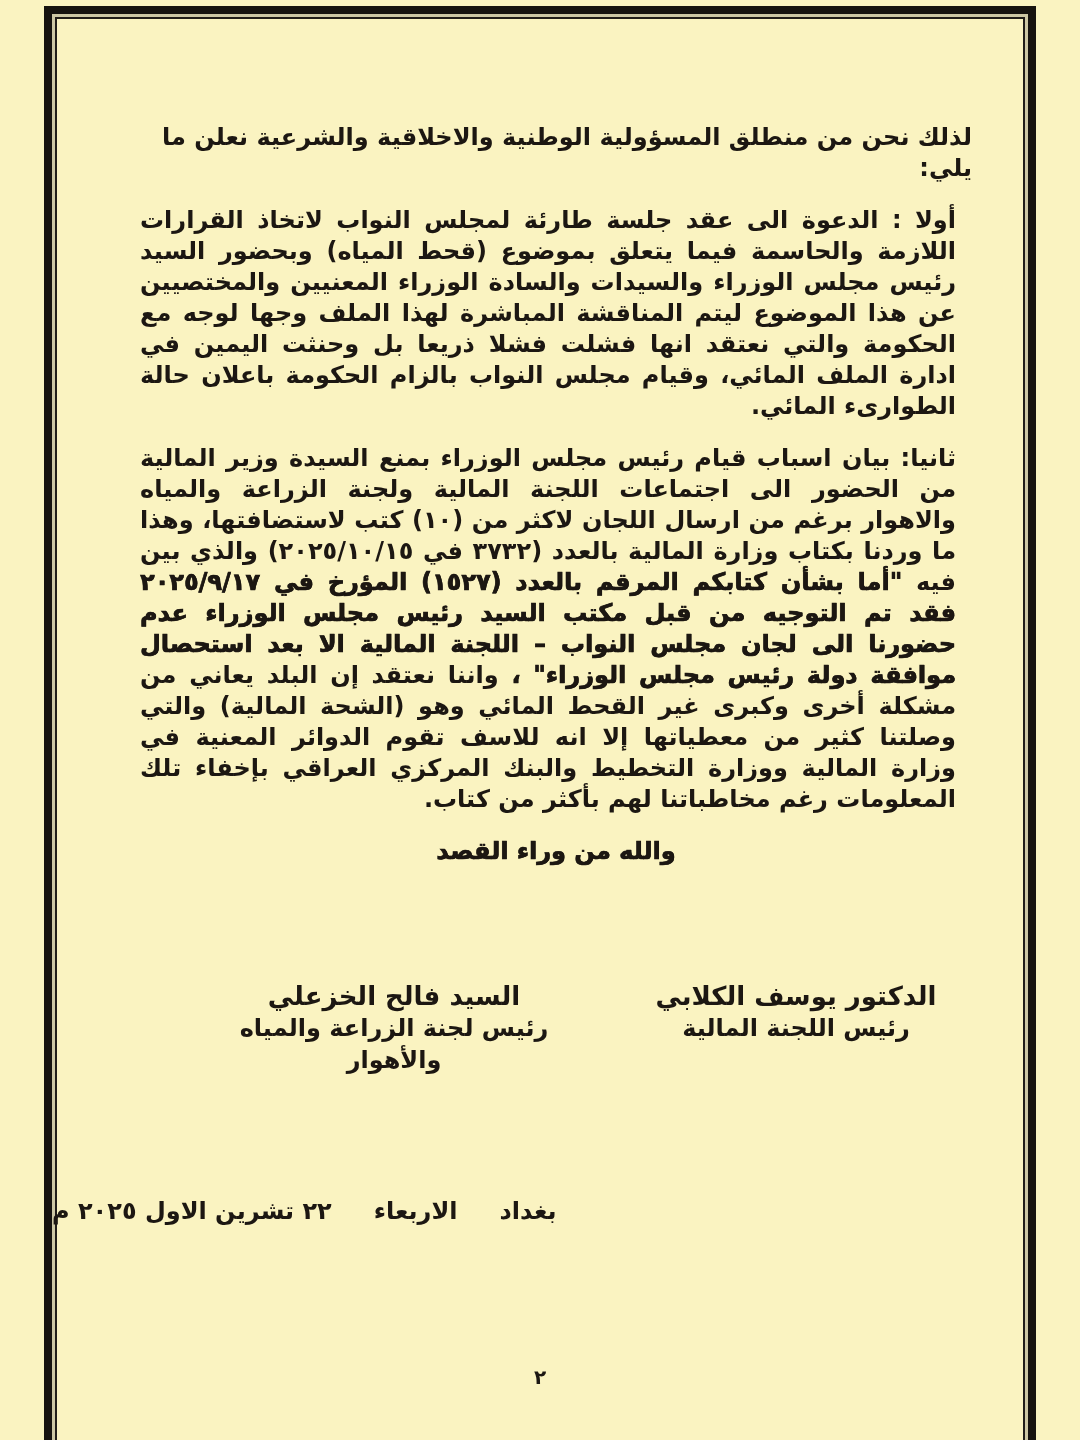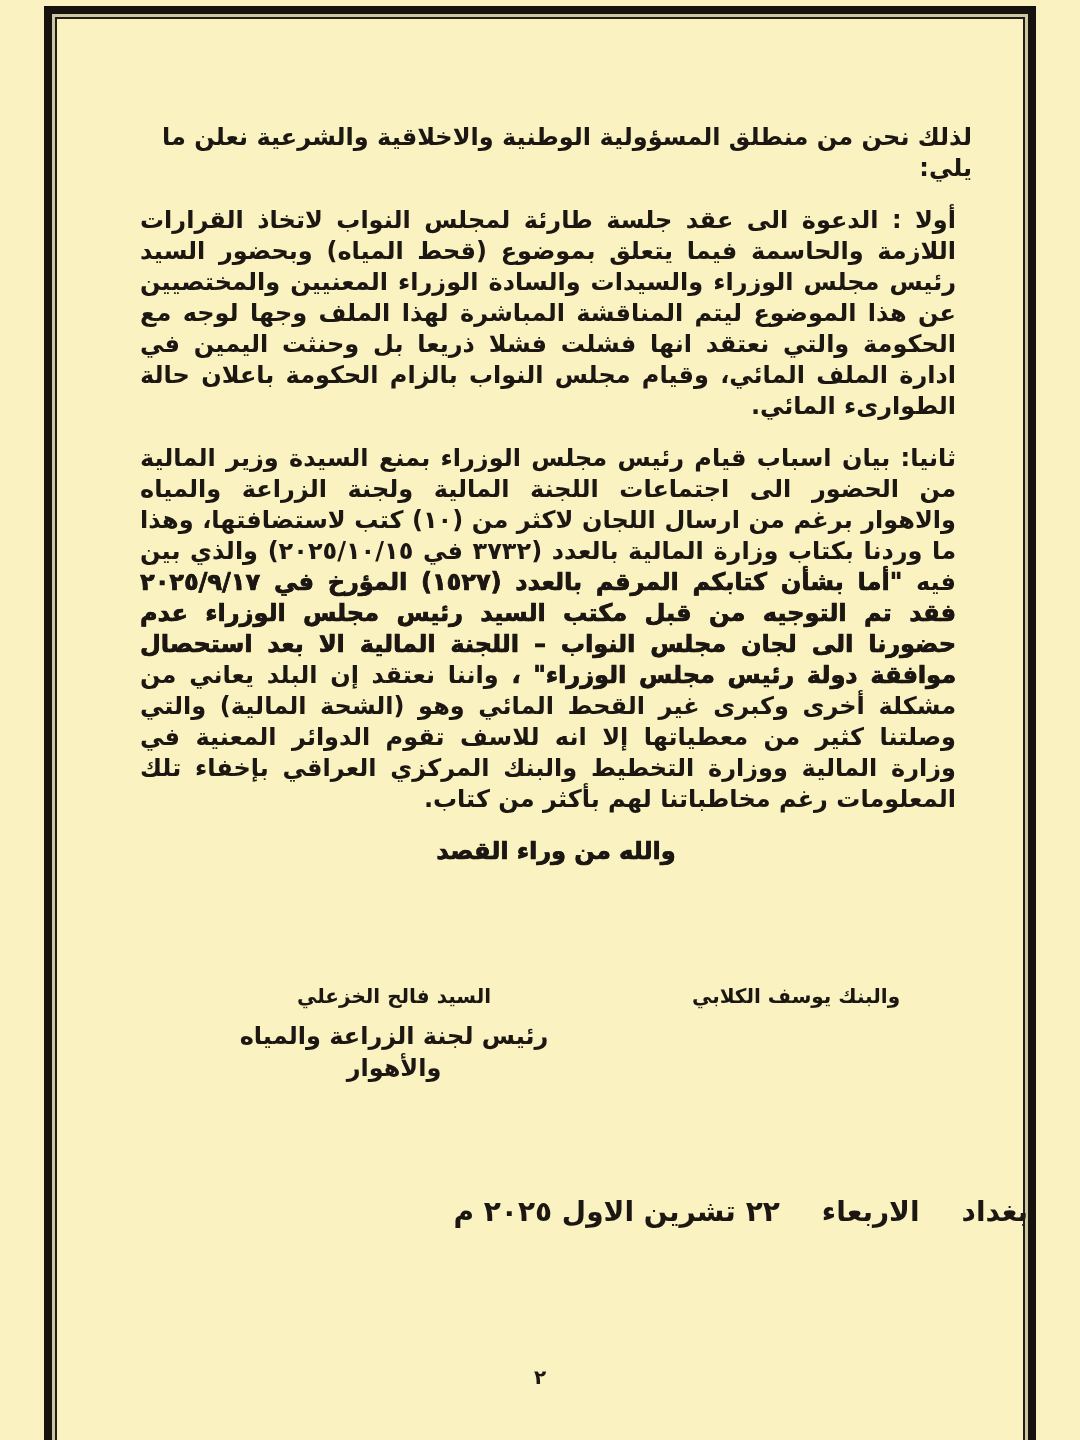--- a/index.html
+++ b/index.html
@@ -66,36 +66,35 @@
   }
   .sig-right {
     right: 70px;
     width: 300px;
   }
   .sig-left {
     left: 160px;
     width: 340px;
   }
   .sig-name {
-    font-size: 20px;
+    font-size: 26px;
     line-height: 32px;
   }
   .sig-title {
     font-size: 24px;
     line-height: 32px;
-    margin-top: 8px;
   }
   .dateline {
     position: absolute;
     left: 0;
     right: 0;
     top: 1182px;
-    text-align: right;
+    text-align: left;
     direction: rtl;
-    font-size: 28px;
+    font-size: 24px;
     text-decoration: underline;
   }
   .dateline span {
     display: inline-block;
   }
   .dateline .gap {
     width: 42px;
   }
   .page-number {
     position: absolute;
@@ -117,21 +116,22 @@
 
       <p class="para">أولا : الدعوة الى عقد جلسة طارئة لمجلس النواب لاتخاذ القرارات اللازمة والحاسمة فيما يتعلق بموضوع (قحط المياه) وبحضور السيد رئيس مجلس الوزراء والسيدات والسادة الوزراء المعنيين والمختصيين عن هذا الموضوع ليتم المناقشة المباشرة لهذا الملف وجها لوجه مع الحكومة والتي نعتقد انها فشلت فشلا ذريعا بل وحنثت اليمين في ادارة الملف المائي، وقيام مجلس النواب بالزام الحكومة باعلان حالة الطوارىء المائي.</p>
 
       <p class="para"><span>ثانيا: بيان اسباب قيام رئيس مجلس الوزراء بمنع السيدة وزير المالية من الحضور الى اجتماعات اللجنة المالية ولجنة الزراعة والمياه والاهوار برغم من ارسال اللجان لاكثر من (١٠) كتب لاستضافتها، وهذا ما وردنا بكتاب وزارة المالية بالعدد (٣٧٣٢ في ٢٠٢٥/١٠/١٥) والذي بين فيه </span><span class="heavy">"أما بشأن كتابكم المرقم بالعدد (١٥٢٧) المؤرخ في ٢٠٢٥/٩/١٧ فقد تم التوجيه من قبل مكتب السيد رئيس مجلس الوزراء عدم حضورنا الى لجان مجلس النواب – اللجنة المالية الا بعد استحصال موافقة دولة رئيس مجلس الوزراء" ،</span><span> واننا نعتقد إن البلد يعاني من مشكلة أخرى وكبرى غير القحط المائي وهو (الشحة المالية) والتي وصلتنا كثير من معطياتها إلا انه للاسف تقوم الدوائر المعنية في وزارة المالية ووزارة التخطيط والبنك المركزي العراقي بإخفاء تلك المعلومات رغم مخاطباتنا لهم بأكثر من كتاب.</span></p>
 
 
       <p class="center-line heavy">والله من وراء القصد</p>
 
       <div class="signatures">
         <div class="sig sig-right">
-          <div class="sig-name">والبنك يوسف الكلابي</div>
+          <div class="sig-name">الدكتور يوسف الكلابي</div>
+          <div class="sig-title">رئيس اللجنة المالية</div>
         </div>
         <div class="sig sig-left">
           <div class="sig-name">السيد فالح الخزعلي</div>
           <div class="sig-title">رئيس لجنة الزراعة والمياه والأهوار</div>
         </div>
       </div>
 
       <div class="dateline"><span>بغداد</span><span class="gap"></span><span>الاربعاء</span><span class="gap"></span><span>٢٢ تشرين الاول ٢٠٢٥ م</span></div>
 
       <div class="page-number">٢</div>

